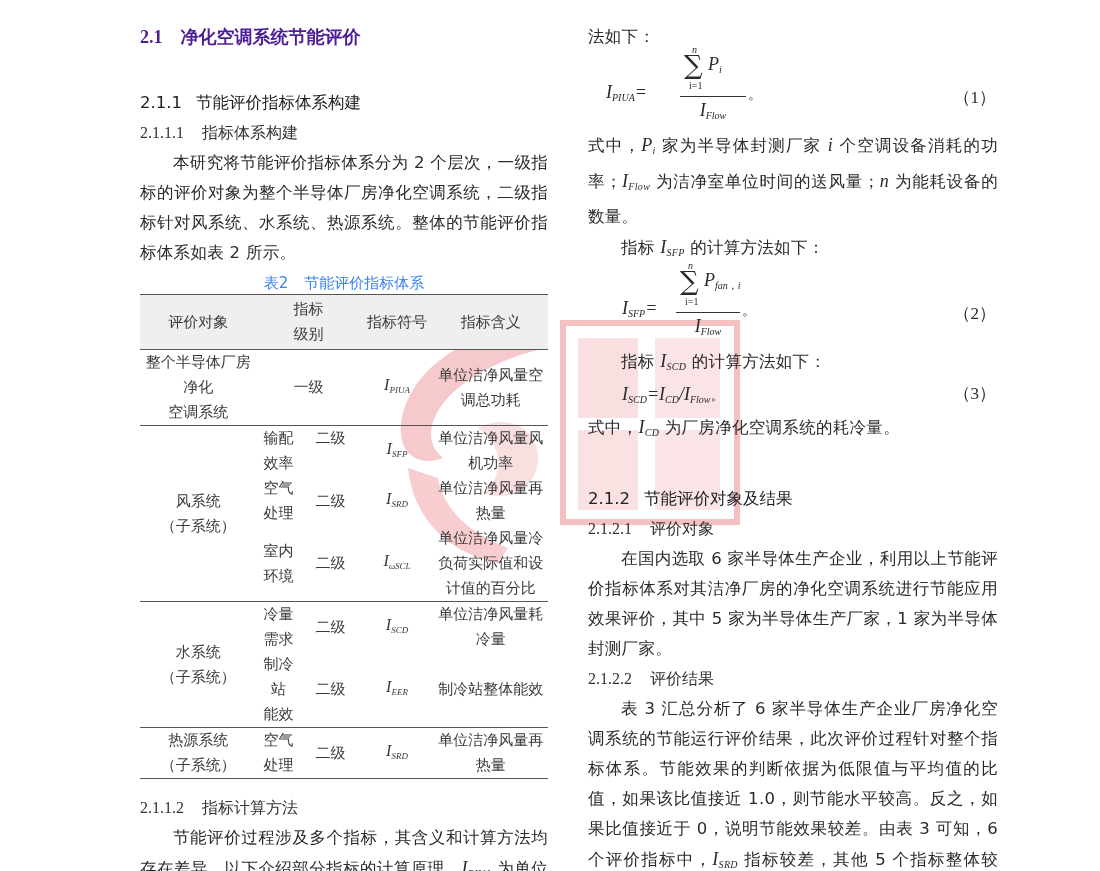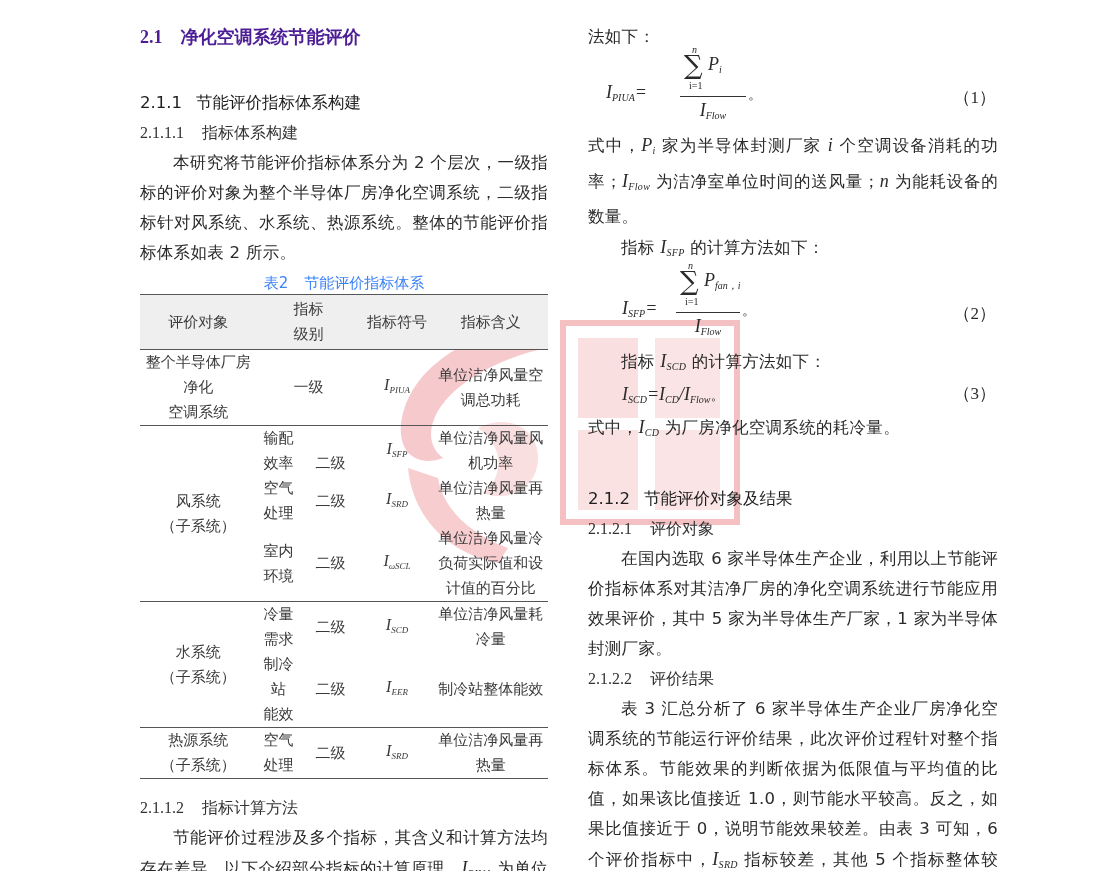--- a/index.html
+++ b/index.html
@@ -99,21 +99,21 @@
           <div>调总功耗</div>
         </td>
       </tr>
 
       <tr>
         <td rowspan="3" style="border-bottom:1.3px solid #555">
           <div>风系统</div>
           <div>（子系统）</div>
         </td>
         <td colspan="2" style="text-align:left;padding-left:0">
-          <div style="display:flex;align-items:flex-end">
+          <div style="display:flex;align-items:flex-start">
             <div style="width:44px;text-align:center">
                 <div>输配</div>
                 <div>效率</div>
               </div>
             <div style="width:60px;text-align:center">二级</div>
           </div>
         </td>
         <td class="sym"><span>I</span><sub>SFP</sub></td>
         <td>
           <div>单位洁净风量风</div>

